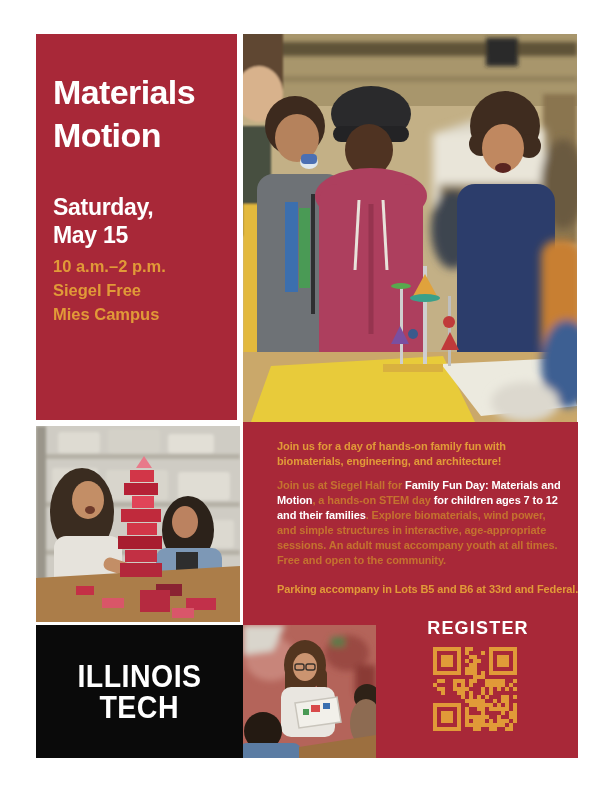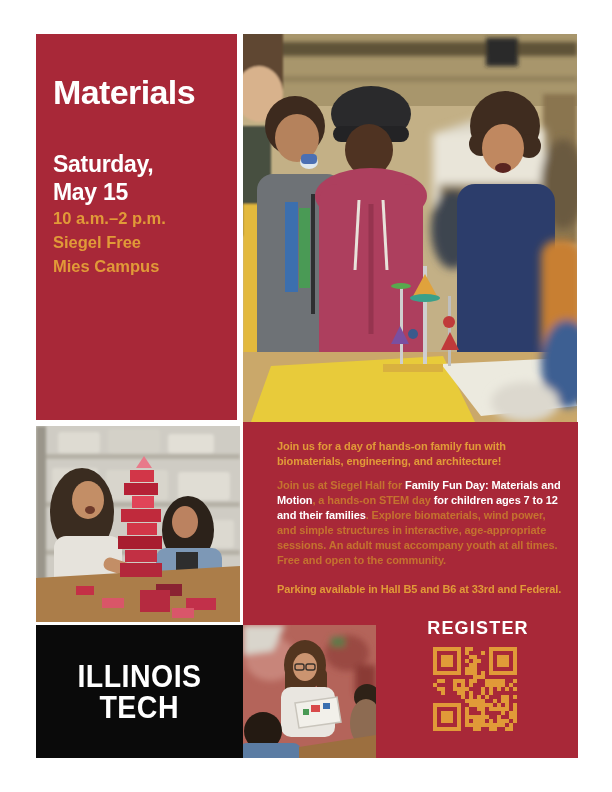--- a/index.html
+++ b/index.html
@@ -21,21 +21,21 @@
     position:absolute;left:36px;top:34px;width:201px;height:386px;
     background:var(--red);box-sizing:border-box;padding:30px 10px 0 17px;
   }
   .eyebrow{color:var(--gold);font-size:16px;font-weight:700;letter-spacing:.2px;}
   .title{margin:7px 0 0 0;color:var(--white);font-size:34px;line-height:43px;
     font-weight:700;letter-spacing:-.6px;}
   .title span{display:block;}
   .date{margin-top:36px;color:var(--white);font-size:23px;line-height:28px;font-weight:700;letter-spacing:-.3px;}
   .date span{display:block;}
   .meta{color:var(--gold);font-size:16.5px;line-height:24px;font-weight:700;}
-  .meta.first{}
+  .meta.first{margin-top:5px;}
   
   .photo{position:absolute;overflow:hidden;}
   .photo svg{display:block;width:100%;height:100%;}
   .top-photo{left:243px;top:34px;width:334px;height:388px;}
   .left-photo{left:36px;top:426px;width:204px;height:196px;}
   .mid-photo{left:243px;top:625px;width:133px;height:133px;}
   
   .panel-body{
     position:absolute;left:243px;top:422px;width:335px;height:336px;
     background:var(--red);box-sizing:border-box;padding:17px 14px 0 22px;
@@ -66,20 +66,21 @@
   .finder.tl{left:0;top:0;} .finder.tr{right:0;top:0;} .finder.bl{left:0;bottom:0;}
 </style>
 </head>
 <body>
 
 <div class="page">
 
   <section class="panel-left">
     <h1 class="title">
         <span>Materials</span>
+        <span>Motion</span>
       </h1>
     <div class="date">
         <span>Saturday,</span>
         <span>May 15</span>
       </div>
     <div class="meta first">10 a.m.–2 p.m.</div>
     <div class="meta">Siegel Free</div>
     <div class="meta">Mies Campus</div>
   </section>
 
@@ -232,21 +233,21 @@
         <rect x="150" y="172" width="30" height="12" fill="#c2304a"></rect>
         <rect x="104" y="164" width="30" height="22" fill="#b52a40"></rect>
         <rect x="136" y="182" width="22" height="10" fill="#d9566a"></rect>
       </g>
     </svg>
   </div>
 
   <section class="panel-body">
     <p class="t-gold">Join us for a day of hands-on family fun with biomaterials, engineering, and architecture!</p>
     <p class="details"><span class="t-orange">Join us at Siegel Hall for </span><span class="t-white">Family Fun Day: Materials and Motion</span><span class="t-orange">, a hands-on STEM day </span><span class="t-white">for children ages 7 to 12 and their families</span><span class="t-orange">. Explore biomaterials, wind power, and simple structures in interactive, age-appropriate sessions. An adult must accompany youth at all times. Free and open to the community.</span></p>
-    <p class="t-gold nowrap">Parking available in Hall B5 and B6 at 33rd and Federal.</p>
+    <p class="t-gold nowrap">Parking accompany in Lots B5 and B6 at 33rd and Federal.</p>
   </section>
 
   <div class="logo-box">
     <div class="logo-line">ILLINOIS</div>
     <div class="logo-line">TECH</div>
   </div>
 
   <div class="photo mid-photo" title="Instructor with glasses showing a tablet to children">
     <svg viewBox="0 0 133 133" preserveAspectRatio="none">
       <defs>

